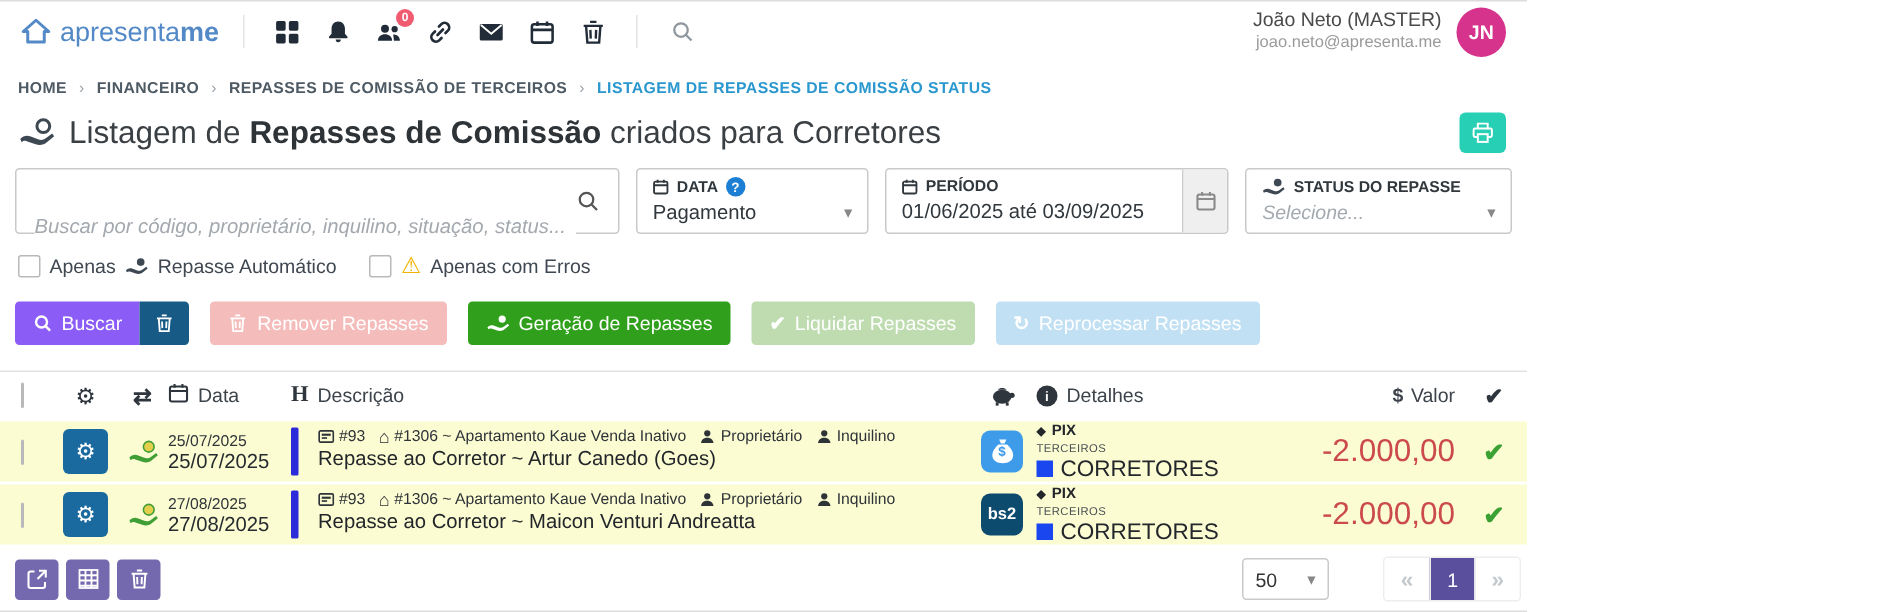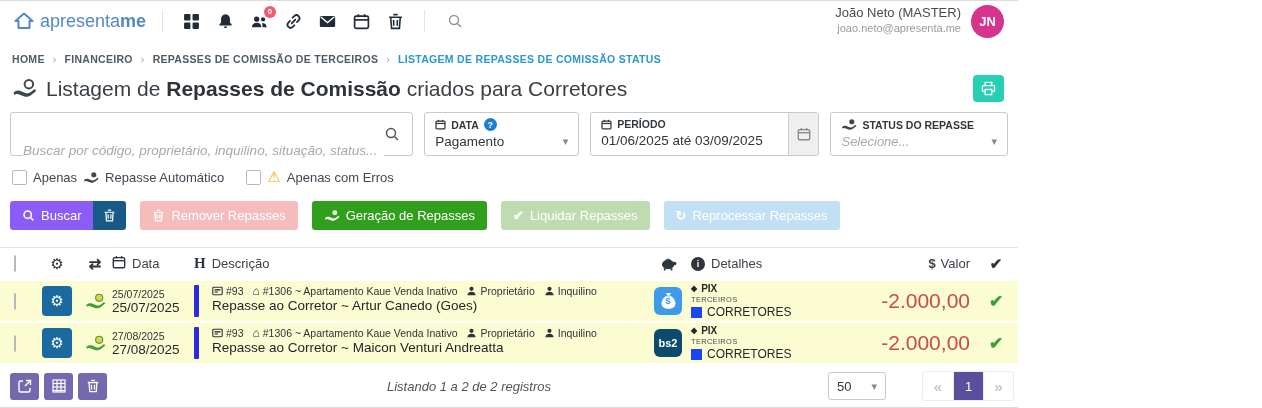--- a/index.html
+++ b/index.html
@@ -141,21 +141,21 @@
   .bank-box { width:28px; height:28px; border-radius:6px; display:flex; align-items:center;
               justify-content:center; position:relative; cursor:pointer; }
   .bank-bag { background:#3d9be9; }
   .bank-bag svg { width:17px; height:18px; }
   .bag-dollar { position:absolute; top:9px; left:0; right:0; text-align:center; color:#3d9be9;
                 font-size:9px; font-weight:bold; }
   .bank-bs2 { background:#0c4a6e; color:#fff; font-size:11px; font-weight:bold; }
   .pix-line { display:flex; gap:4px; font-size:10px; font-weight:700; color:#23272b; align-items:center; }
   .pix-glyph { font-size:8px; }
   .sub-line { font-size:7.5px; color:#4a4f54; letter-spacing:.3px; margin-top:1px; }
-  .cat-line { display:flex; gap:5px; font-size:12px; color:#23272b; align-items:center; margin-top:1px; }
+  .cat-line { display:flex; gap:5px; font-size:15px; color:#23272b; align-items:center; margin-top:1px; }
   .cat-sq { width:11px; height:11px; background:#1a46f0; flex:none; }
   .neg-val { font-size:21px; color:#cb4b4b; }
   .row-check { color:#3ba135; font-size:17px; font-weight:bold; }
 
   
   .footer { display:flex; align-items:center; padding:8px 2px 0 10px; position:relative; }
   .fbtn { width:29px; height:27px; background:#7468ae; border:none; border-radius:3px; color:#fff;
           display:flex; align-items:center; justify-content:center; margin-right:5px; cursor:pointer; }
   .fbtn svg { width:14px; height:14px; }
   .listing { position:absolute; left:0; right:80px; text-align:center; font-style:italic;
@@ -623,21 +623,20 @@
           <line x1="9" y1="1" x2="9" y2="13"></line>
       </svg>
     </button>
     <button class="fbtn">
       <svg viewBox="0 0 14 16" fill="none" stroke="#fff" stroke-width="1.5">
         <path d="M1 4h12M5 1.5h4M2.5 4l.8 10.5h7.4L11.5 4"></path>
           <line x1="5.2" y1="6.5" x2="5.4" y2="12"></line>
           <line x1="8.8" y1="6.5" x2="8.6" y2="12"></line>
       </svg>
     </button>
-    <div class="listing">Listando 1 a 2 de 2 registros</div>
     <div class="page-size">
       <span>50</span>
       <span class="caret">▾</span>
     </div>
     <div class="pager">
       <span class="pg">«</span>
       <span class="pg active">1</span>
       <span class="pg">»</span>
     </div>
   </div>

